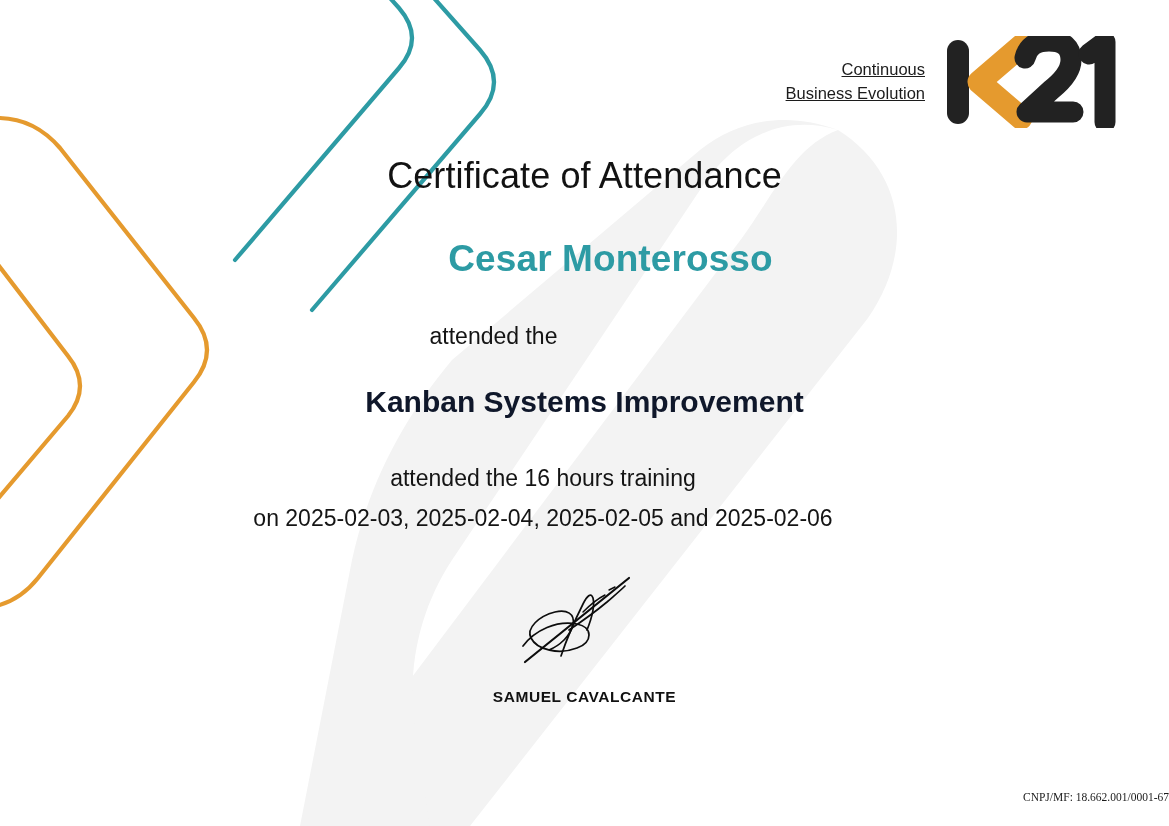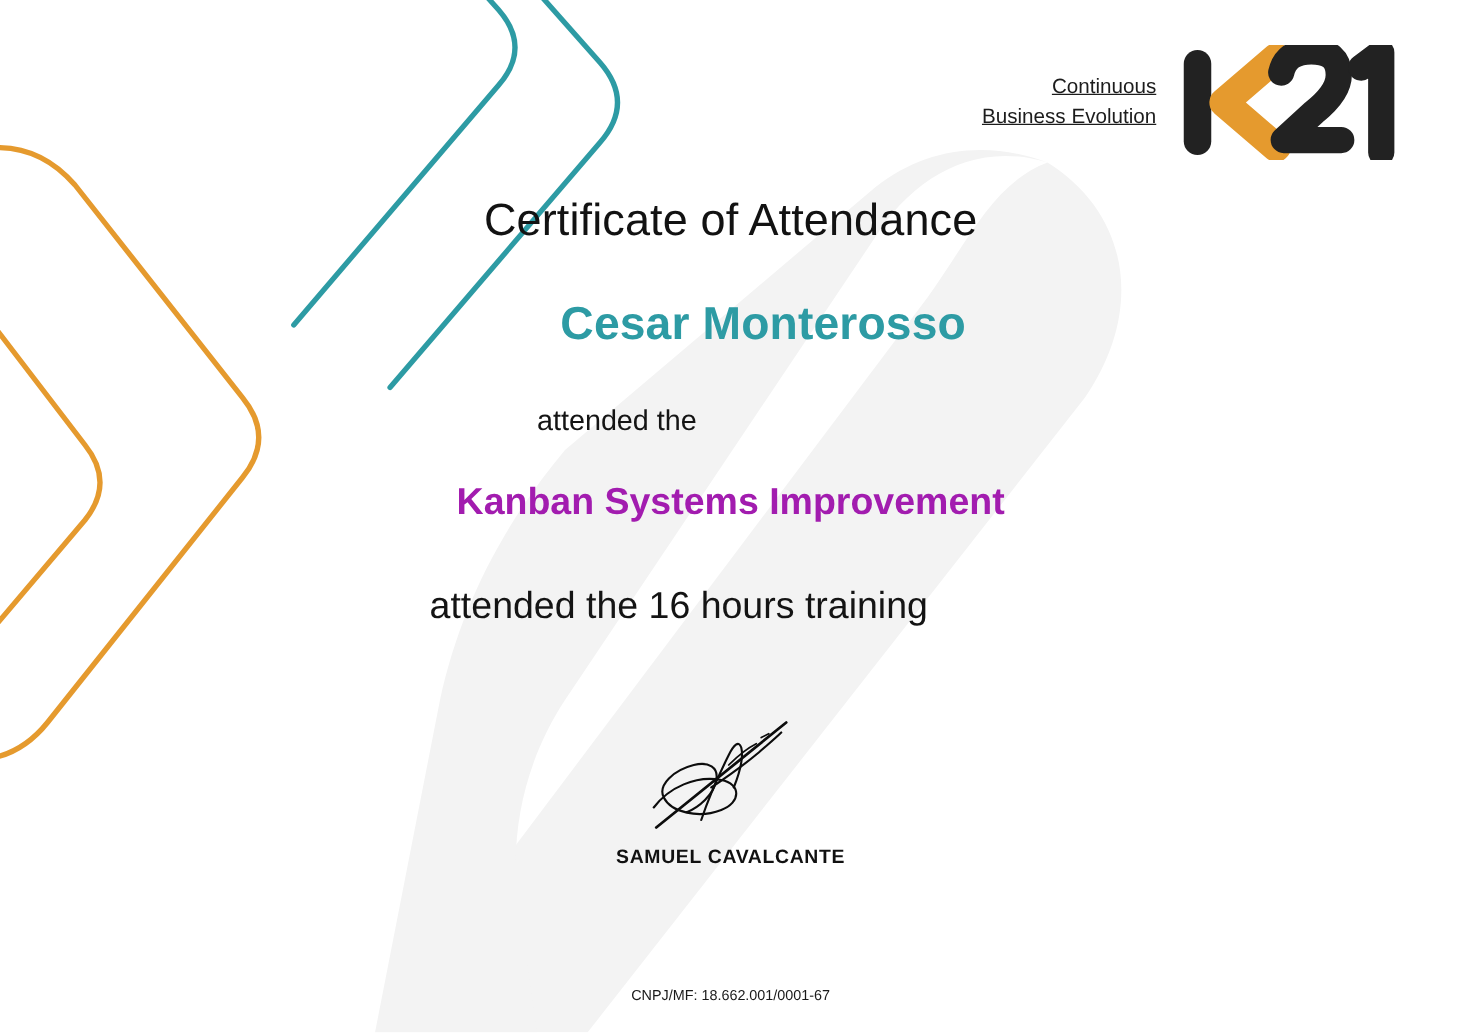--- a/index.html
+++ b/index.html
@@ -94,60 +94,61 @@
     color: #141414;
   }
   .course-title {
     position: absolute;
     left: 0;
     top: 385px;
     width: 1169px;
     text-align: center;
     font-size: 30px;
     font-weight: bold;
-    color: #a21caf;
+    color: #0f172a;
   }
   .duration-block {
     position: absolute;
     left: 0;
     top: 459px;
     width: 1086px;
     text-align: center;
-    font-size: 30px;
+    font-size: 23px;
     line-height: 1.73;
     color: #141414;
   }
   .duration-block span { display: block; }
 
   
   .signature-area {
     position: absolute;
     left: 0;
     top: 568px;
     width: 1169px;
     text-align: center;
   }
   .signature-mark { display: inline-block; }
   .signatory-name {
-    margin-top: 4px;
+    margin-top: 16px;
     font-size: 15.5px;
     font-weight: bold;
     letter-spacing: 0.55px;
     color: #111111;
   }
 
   
   .footer-registration {
     position: absolute;
     left: 0;
     top: 791px;
     width: 1169px;
-    text-align: center;
+    text-align: right;
     font-size: 11.5px;
     color: #1a1a1a;
+    font-family: Liberation Serif, serif;
   }
 </style>
 </head>
 <body>
 
 <div id="certificate">
 
   <svg id="deco-watermark" viewBox="0 0 1169 826">
     <path d="M 838 130
              C 905 172, 915 250, 868 318
@@ -230,20 +231,21 @@
     <div class="doc-title">Certificate of Attendance</div>
 
     <div class="recipient-name">Cesar Monterosso</div>
 
     <div class="attended-lead">attended the</div>
 
     <div class="course-title">Kanban Systems Improvement</div>
 
     <div class="duration-block">
       <span>attended the 16 hours training</span>
+      <span>on 2025-02-03, 2025-02-04, 2025-02-05 and 2025-02-06</span>
     </div>
 
     <div class="signature-area">
       <svg class="signature-mark" width="160" height="100" viewBox="0 0 160 100">
         <g fill="none" stroke="#0d0d0d" stroke-linecap="round" stroke-linejoin="round">
           <path d="M 20 94 L 124 10" stroke-width="2.2"></path>
           <path d="M 18 78
                    C 30 62, 52 52, 72 56
                    C 88 59, 88 74, 72 80
                    C 54 87, 32 82, 26 70

